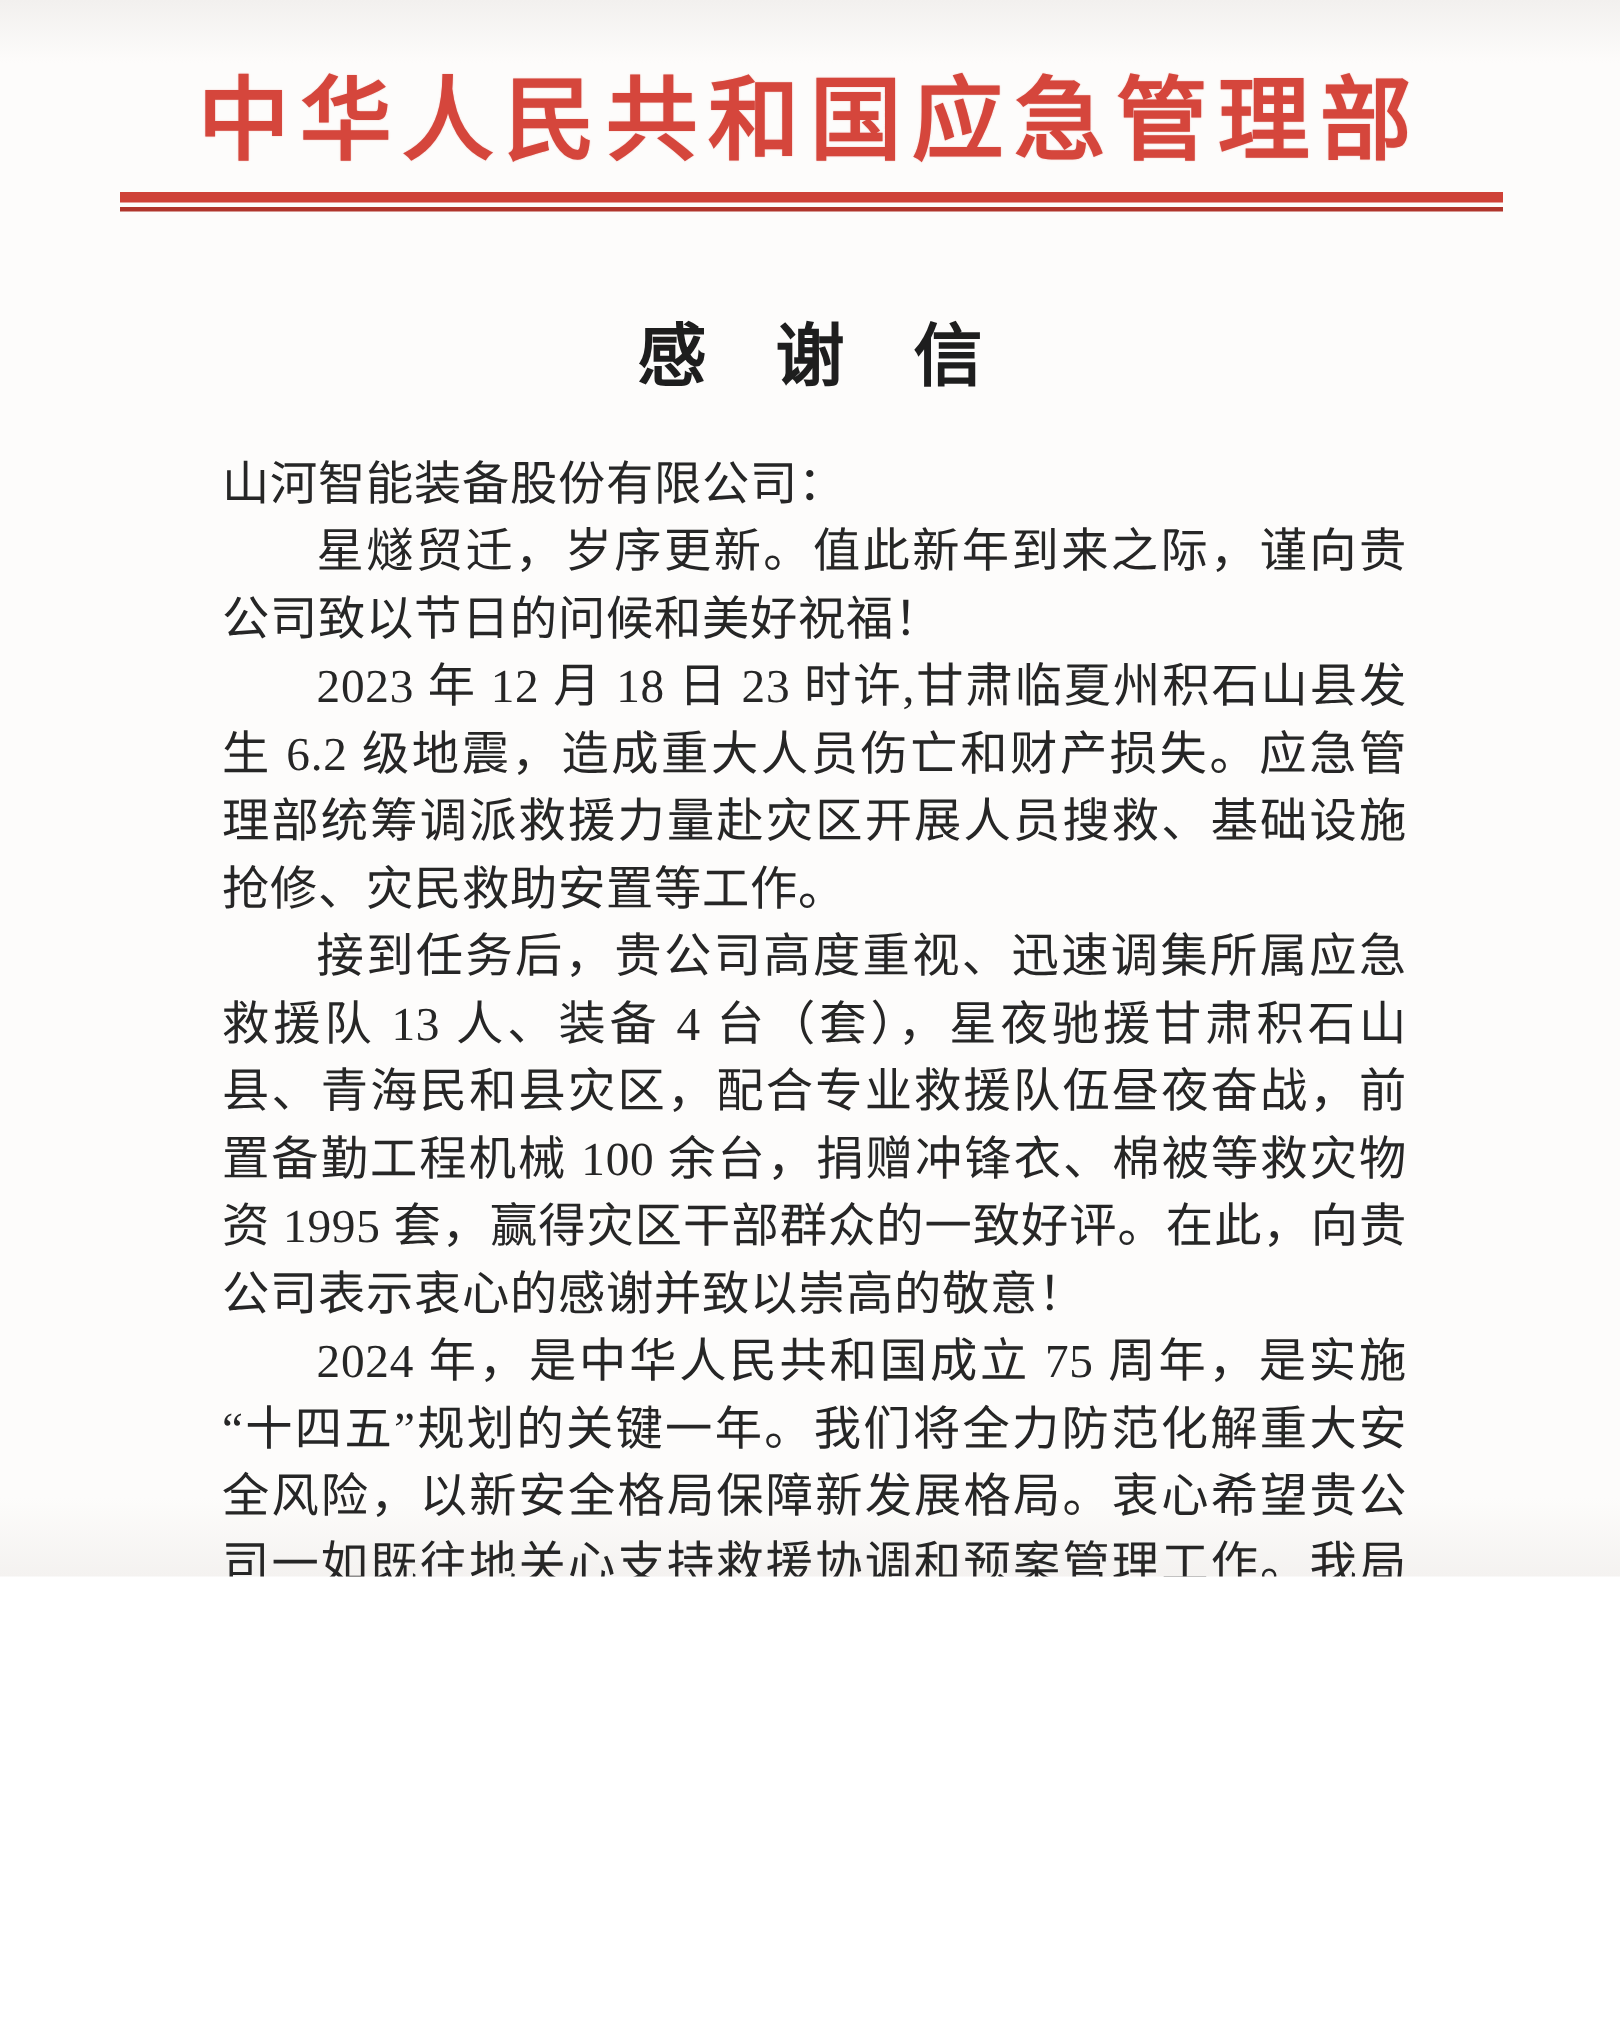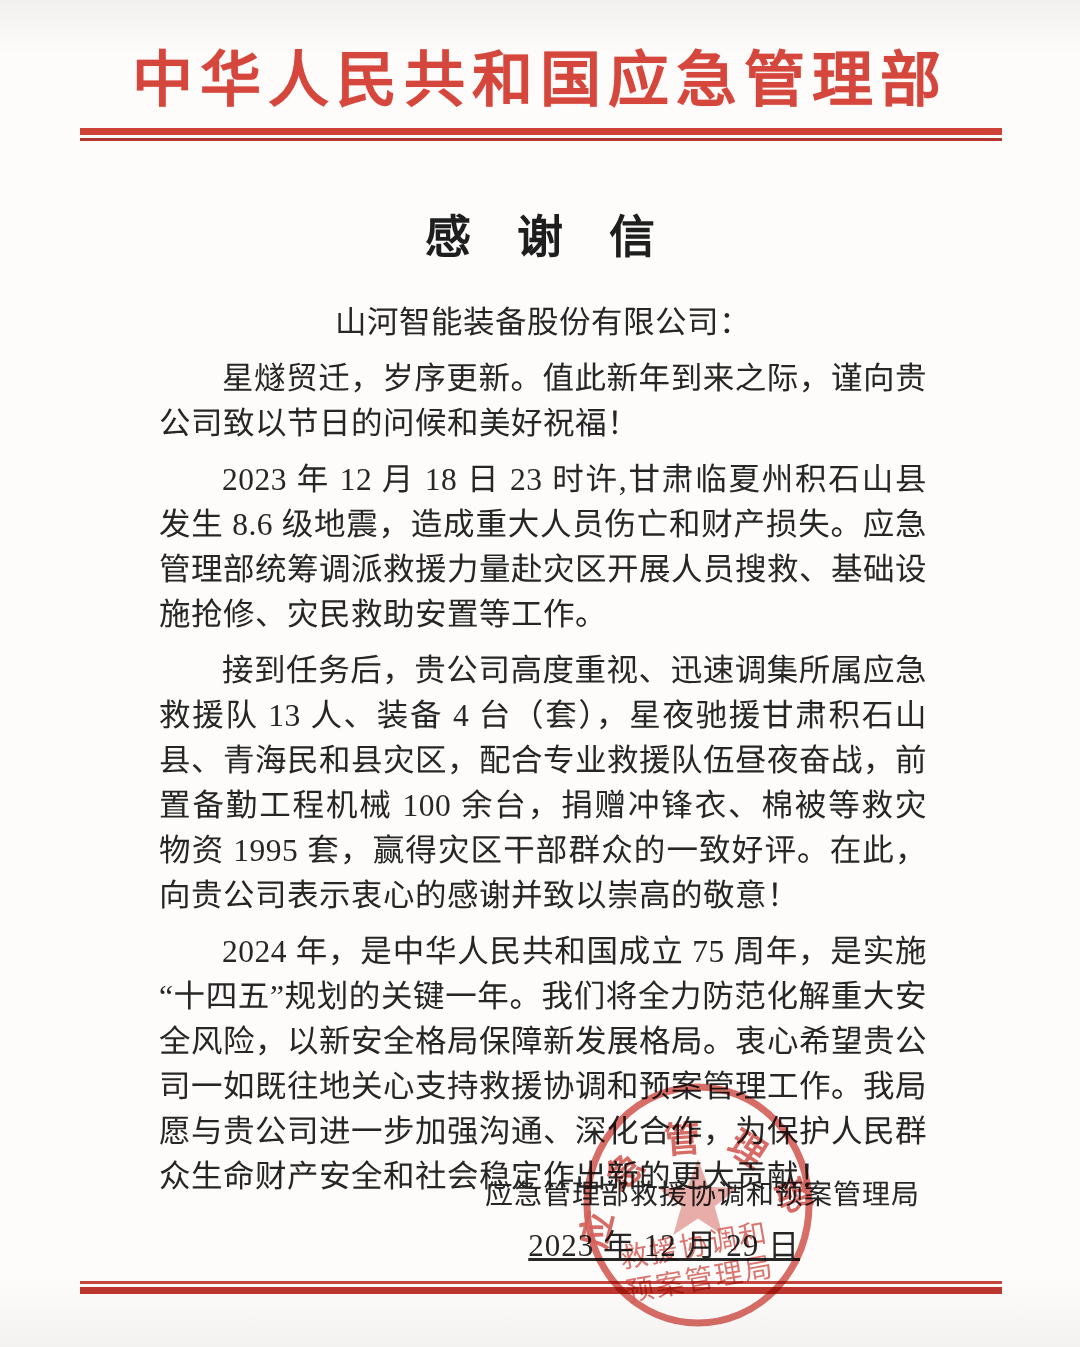--- a/index.html
+++ b/index.html
@@ -4,21 +4,21 @@
 <style>
   * { margin: 0; padding: 0; box-sizing: border-box; }
   html, body { width: 1080px; height: 1347px; }
   body {
     font-family: "Liberation Serif", "DejaVu Serif", serif;
     background: #ffffff;
   }
   .page {
     position: relative;
     width: 1080px;
-    height: 1347px;
+    height: 1051px;
     overflow: hidden;
     background:
       radial-gradient(140% 120% at 50% 45%, rgba(255,255,255,0) 70%, rgba(190,186,182,0.18) 100%),
       linear-gradient(180deg, #f2f0ee 0%, #fdfcfb 4%, #fdfcfb 95%, #f4f2f0 100%);
   }
 
   
   .letterhead {
     position: absolute;
     top: 30px; left: 0; right: 0;
@@ -55,22 +55,22 @@
   .letter-body {
     position: absolute;
     top: 300px;
     left: 148px;
     width: 790px;
     font-size: 31.5px;
     line-height: 45px;
     color: #262626;
     letter-spacing: 0.5px;
   }
-  .salutation { margin: 0; text-align: center; }
-  .para { margin: 11px; text-indent: 2em; text-align: justify; }
+  .salutation { margin: 0; }
+  .para { margin: 0; text-indent: 2em; text-align: justify; }
 
   
   .signature {
     position: absolute;
     top: 1172px; right: 160px;
     font-size: 28px;
     color: #262626;
     letter-spacing: 1px;
     white-space: nowrap;
     z-index: 2;
@@ -113,21 +113,21 @@
     <div class="bar-thick"></div>
     <div class="bar-gap"></div>
     <div class="bar-thin"></div>
   </div>
 
   <h2 class="letter-title">感　谢　信</h2>
 
   <main class="letter-body">
     <p class="salutation">山河智能装备股份有限公司：</p>
     <p class="para">星燧贸迁，岁序更新。值此新年到来之际，谨向贵公司致以节日的问候和美好祝福！</p>
-    <p class="para">2023 年 12 月 18 日 23 时许,甘肃临夏州积石山县发生 8.6 级地震，造成重大人员伤亡和财产损失。应急管理部统筹调派救援力量赴灾区开展人员搜救、基础设施抢修、灾民救助安置等工作。</p>
+    <p class="para">2023 年 12 月 18 日 23 时许,甘肃临夏州积石山县发生 6.2 级地震，造成重大人员伤亡和财产损失。应急管理部统筹调派救援力量赴灾区开展人员搜救、基础设施抢修、灾民救助安置等工作。</p>
     <p class="para">接到任务后，贵公司高度重视、迅速调集所属应急救援队 13 人、装备 4 台（套），星夜驰援甘肃积石山县、青海民和县灾区，配合专业救援队伍昼夜奋战，前置备勤工程机械 100 余台，捐赠冲锋衣、棉被等救灾物资 1995 套，赢得灾区干部群众的一致好评。在此，向贵公司表示衷心的感谢并致以崇高的敬意！</p>
     <p class="para">2024 年，是中华人民共和国成立 75 周年，是实施“十四五”规划的关键一年。我们将全力防范化解重大安全风险，以新安全格局保障新发展格局。衷心希望贵公司一如既往地关心支持救援协调和预案管理工作。我局愿与贵公司进一步加强沟通、深化合作，为保护人民群众生命财产安全和社会稳定作出新的更大贡献！</p>
   </main>
 
   <div class="signature">应急管理部救援协调和预案管理局</div>
 
   <div class="letter-date">2023 年 12 月 29 日</div>
 
   <div class="rule rule-bottom">
     <div class="bar-thin"></div>

